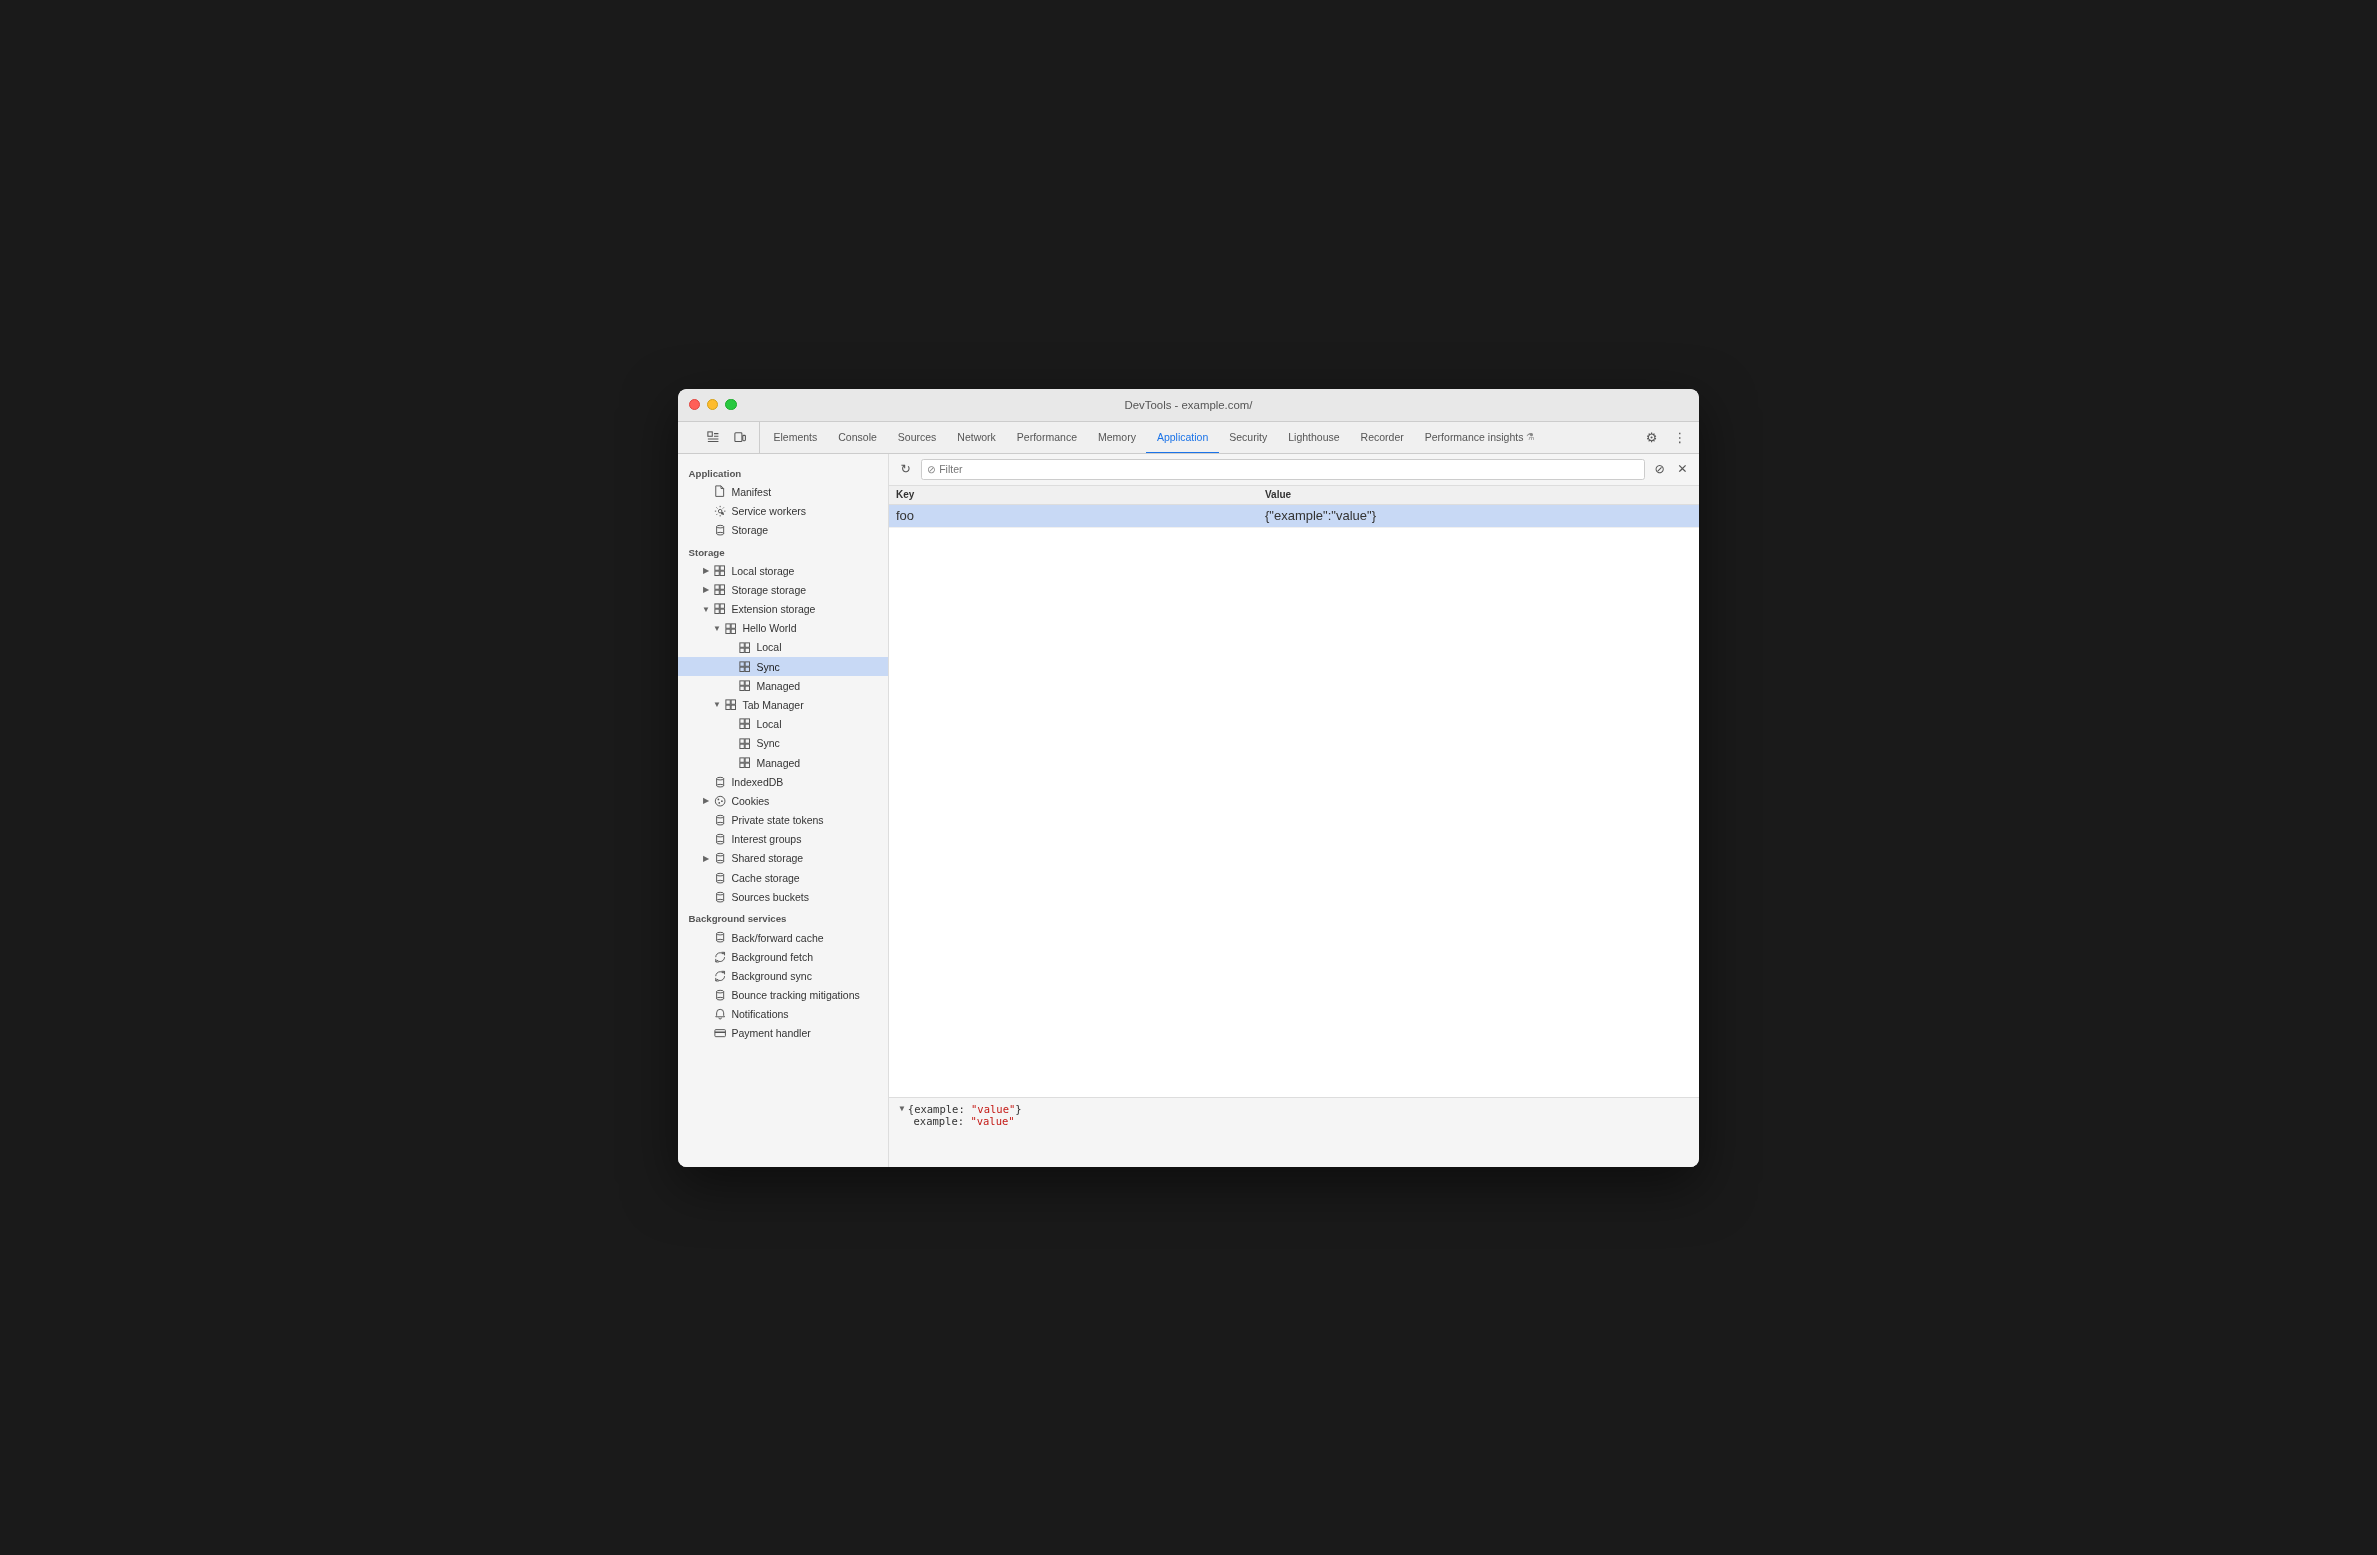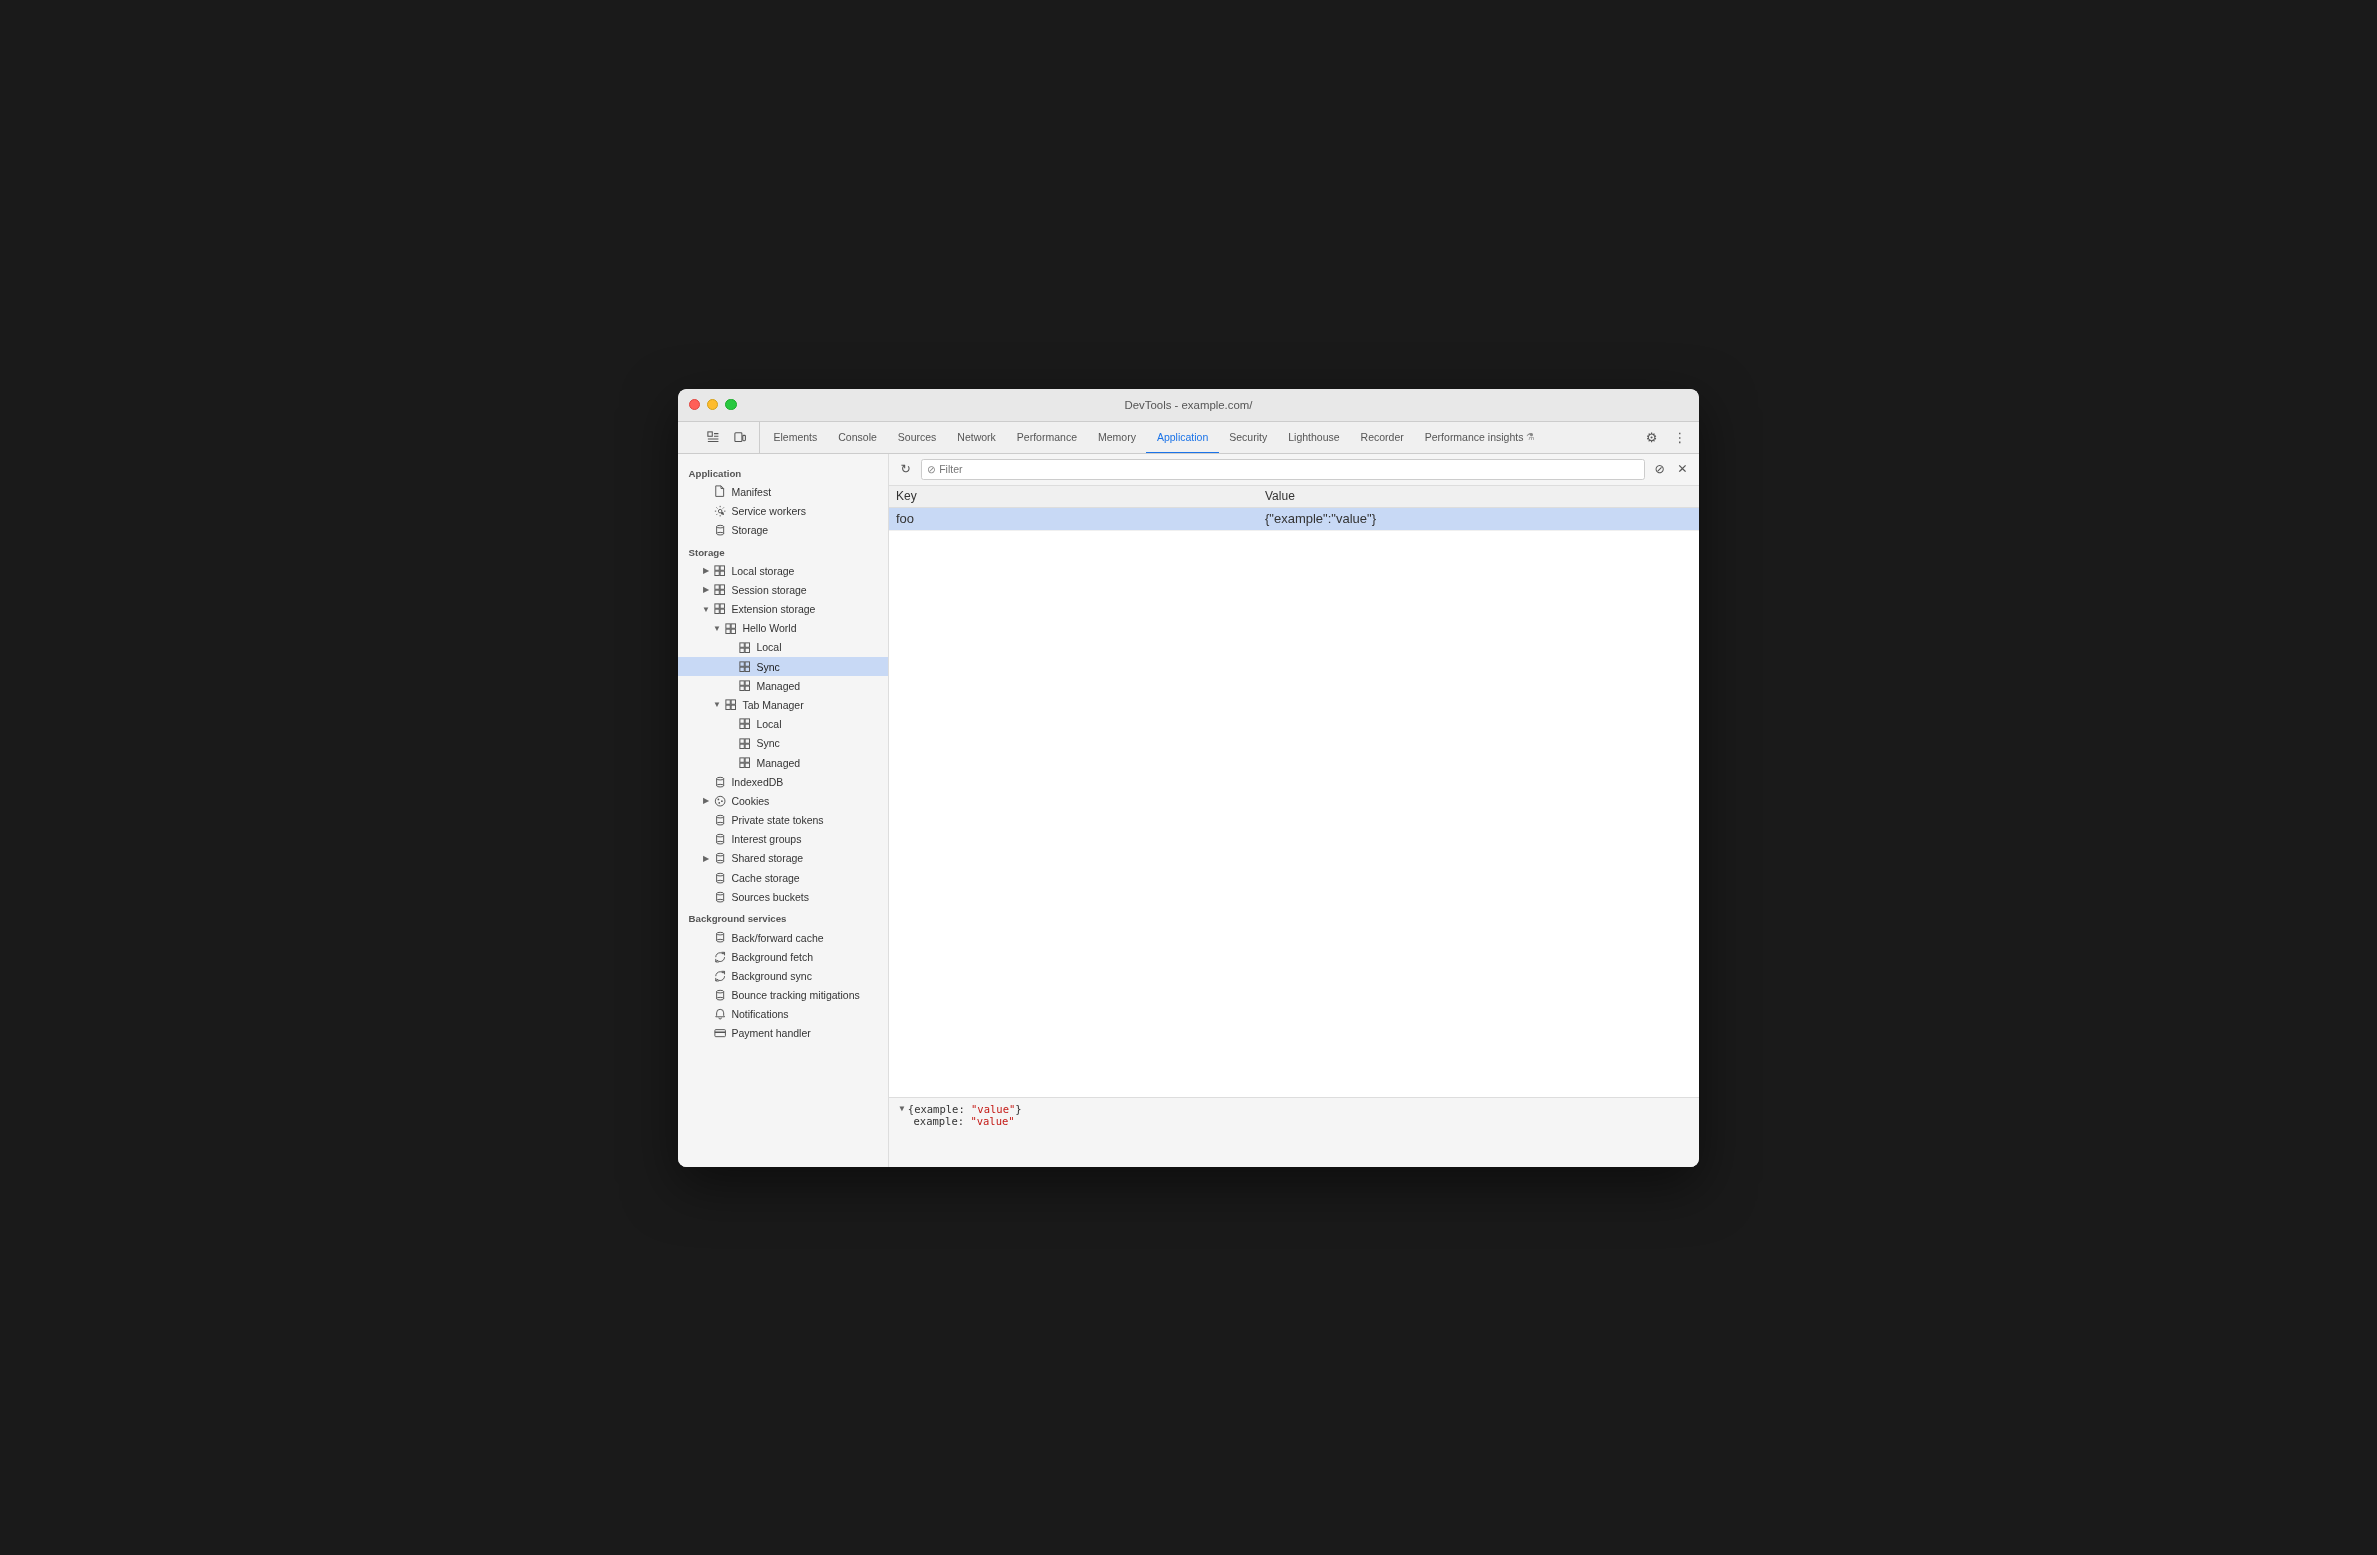--- a/index.html
+++ b/index.html
@@ -239,22 +239,22 @@
     .storage-table {
       width: 100%;
       border-collapse: collapse;
       font-size: 10.5px;
     }
     .storage-table th {
       text-align: left;
       padding: 3.5px 7px;
       background: #f0f0f0;
       border-bottom: 0.9px solid #ddd;
-      font-weight: 400;
-      font-size: 12px;
+      font-weight: 700;
+      font-size: 10px;
       color: #333;
       position: sticky;
       top: 0;
     }
     .storage-table td {
       padding: 3.5px 7px;
       border-bottom: 0.9px solid #f0f0f0;
       font-size: 13px;
       color: #333;
     }
@@ -419,21 +419,21 @@
       <div class="sidebar-item indent-1">
         <span class="expand-icon">▶</span>
         <span class="item-icon">
           <svg width="11.4" height="11.4" viewBox="0 0 13 13" fill="none">
             <rect x="1" y="1" width="5" height="5" stroke="#555" stroke-width="1.1" fill="none"></rect>
             <rect x="7" y="1" width="5" height="5" stroke="#555" stroke-width="1.1" fill="none"></rect>
             <rect x="1" y="7" width="5" height="5" stroke="#555" stroke-width="1.1" fill="none"></rect>
             <rect x="7" y="7" width="5" height="5" stroke="#555" stroke-width="1.1" fill="none"></rect>
           </svg>
         </span>
-        <span class="item-text">Session storage</span>
+        <span class="item-text">Storage storage</span>
       </div>
 
       <div class="sidebar-item indent-1">
         <span class="expand-icon">▼</span>
         <span class="item-icon">
           <svg width="11.4" height="11.4" viewBox="0 0 13 13" fill="none">
             <rect x="1" y="1" width="5" height="5" stroke="#555" stroke-width="1.1" fill="none"></rect>
             <rect x="7" y="1" width="5" height="5" stroke="#555" stroke-width="1.1" fill="none"></rect>
             <rect x="1" y="7" width="5" height="5" stroke="#555" stroke-width="1.1" fill="none"></rect>
             <rect x="7" y="7" width="5" height="5" stroke="#555" stroke-width="1.1" fill="none"></rect>

